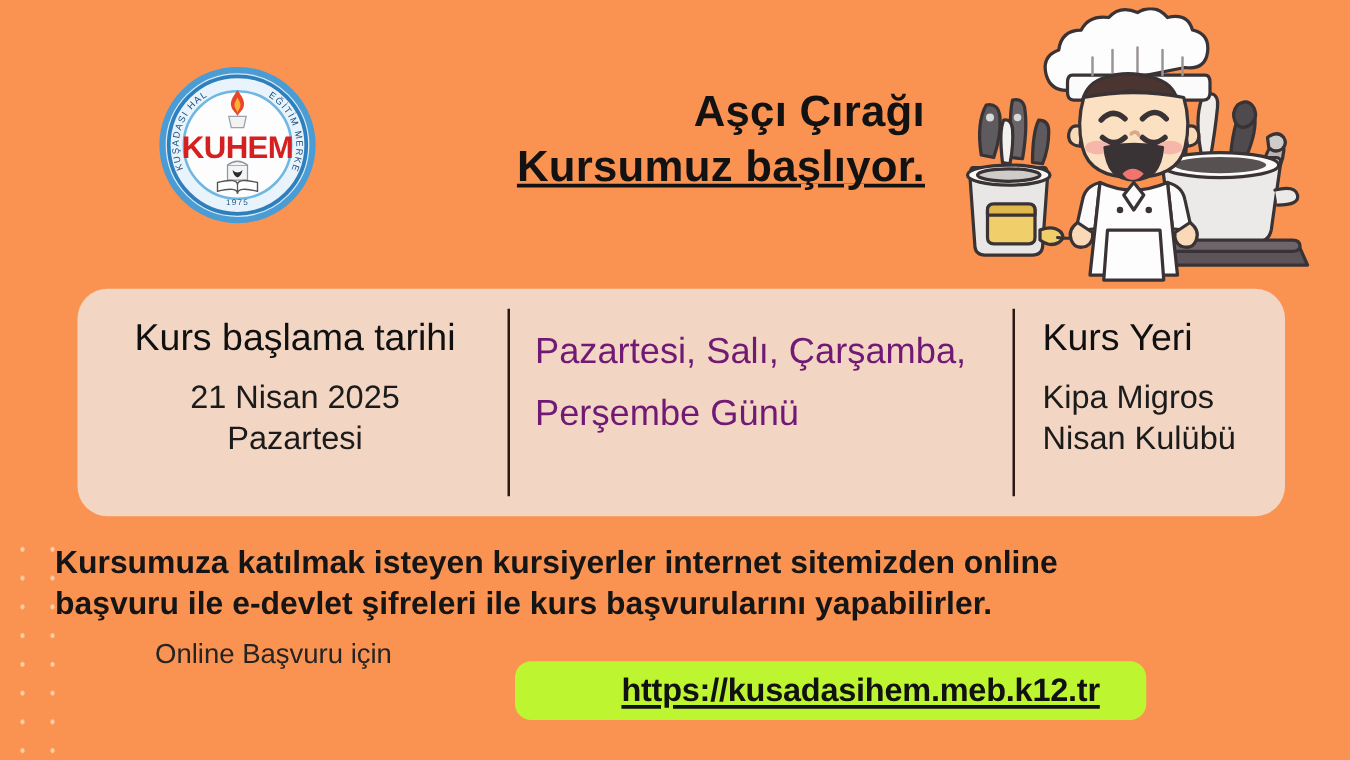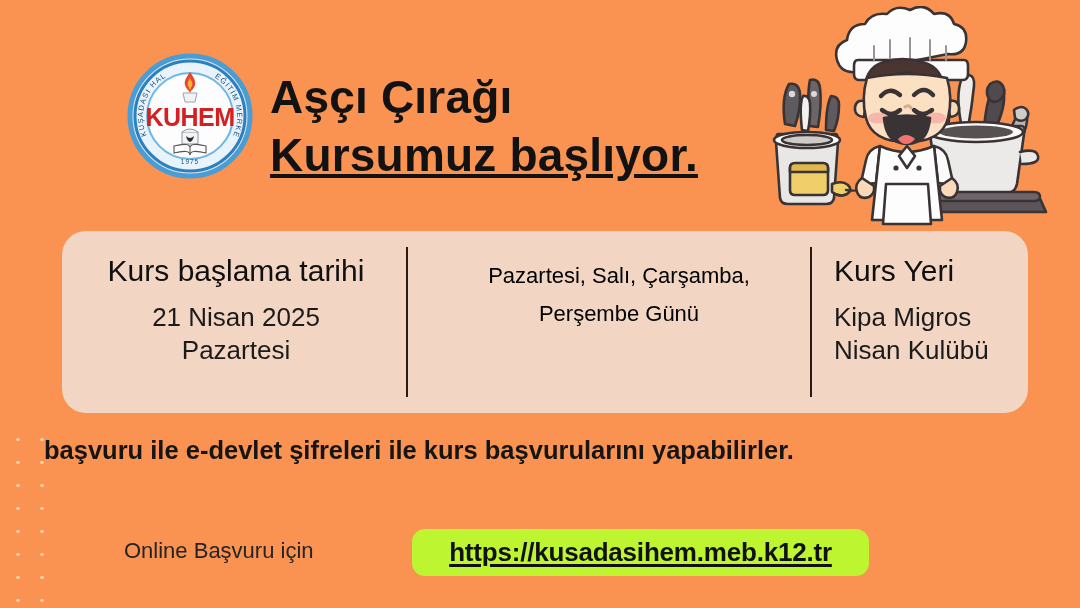--- a/index.html
+++ b/index.html
@@ -22,24 +22,24 @@
 
   
   .logo{
     position:absolute;left:124px;top:52px;width:132px;height:128px;
   }
   .logo svg{display:block;width:100%;height:100%;}
 
   
   .title{
     position:absolute;left:270px;top:68px;width:470px;
-    text-align:left;
+    text-align:right;
     color:#121212;
     font-weight:bold;
-    font-size:46px;
+    font-size:35px;
     line-height:1.27;
     letter-spacing:.2px;
   }
   .title .l1{display:block;}
   .title .l2{display:block;text-decoration:underline;}
 
   
   .chef{position:absolute;left:762px;top:6px;width:306px;height:222px;}
   .chef svg{display:block;width:100%;height:100%;}
 
@@ -57,39 +57,40 @@
     width:0;border-left:2px solid #2b1a12;
     margin:16px 0 16px 0;align-self:stretch;
   }
   .hd{
     color:#101010;font-weight:normal;font-size:30px;line-height:1.2;
     margin:0 0 12px 0;white-space:nowrap;
   }
   .bd{
     color:#1b1b1b;font-size:26px;line-height:1.28;font-weight:normal;
   }
-  .col-2 .bd-line{color:#000000;font-size:22px;line-height:1.72;white-space:nowrap;text-align:center;}
+  .col-2 .bd-line{color:#701a75;font-size:29px;line-height:1.72;white-space:nowrap;}
 
   
   .para{
     position:absolute;left:44px;top:434px;width:1000px;
     color:#151515;font-weight:bold;font-size:25.5px;line-height:1.30;
   }
   .para span{display:block;white-space:nowrap;}
 
   
   .footer-label{
-    position:absolute;left:124px;top:538px;
+    position:absolute;left:124px;top:510px;
     color:#242424;font-size:22px;font-weight:normal;white-space:nowrap;
   }
   .url-pill{
     position:absolute;left:412px;top:529px;width:457px;height:47px;
     background:#bdf531;border-radius:13px;
     display:flex;align-items:center;justify-content:center;
     cursor:pointer;
+    padding-left:48px;
   }
   .url-pill .url-text{
     color:#111;font-weight:bold;font-size:26px;letter-spacing:-.2px;
     text-decoration:underline;text-decoration-thickness:2.5px;
     text-underline-offset:3px;white-space:nowrap;
   }
 </style>
 </head>
 <body>
 
@@ -261,20 +262,21 @@
     <div class="col col-3">
       <div class="hd">Kurs Yeri</div>
       <div class="bd">
         <div>Kipa Migros</div>
         <div>Nisan Kulübü</div>
       </div>
     </div>
   </div>
 
   <div class="para">
+    <span>Kursumuza katılmak isteyen kursiyerler internet sitemizden online</span>
     <span>başvuru ile e-devlet şifreleri ile kurs başvurularını yapabilirler.</span>
   </div>
 
   <div class="footer-label">Online Başvuru için</div>
 
   <div class="url-pill">
     <span class="url-text">https://kusadasihem.meb.k12.tr</span>
   </div>
 
 </div>

